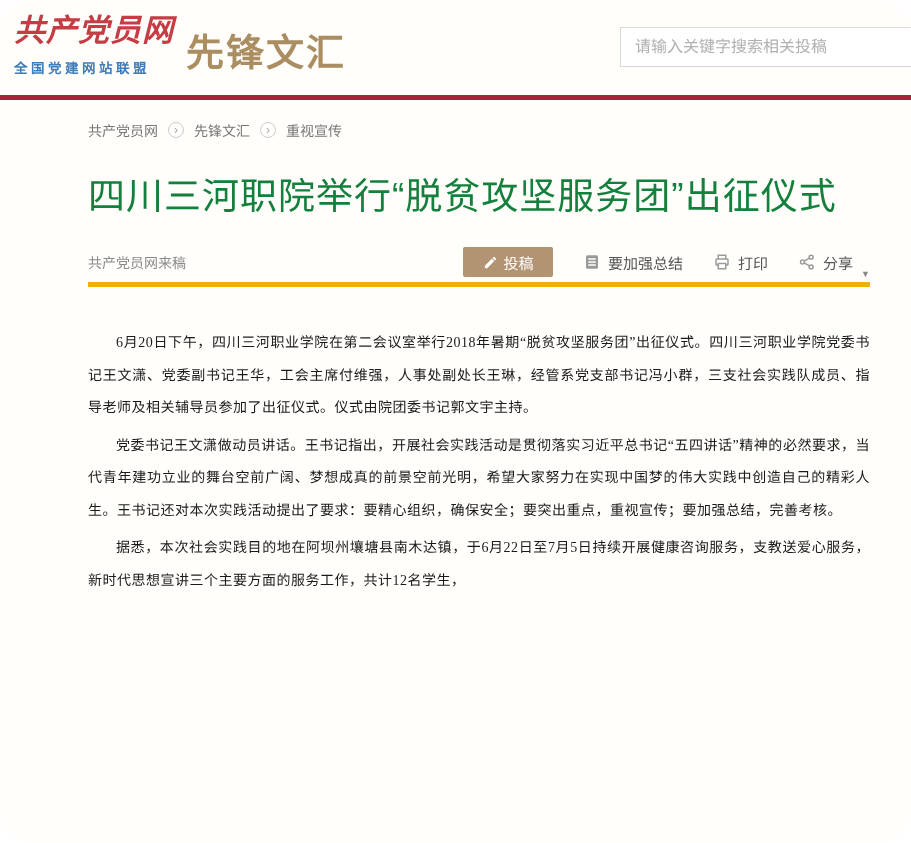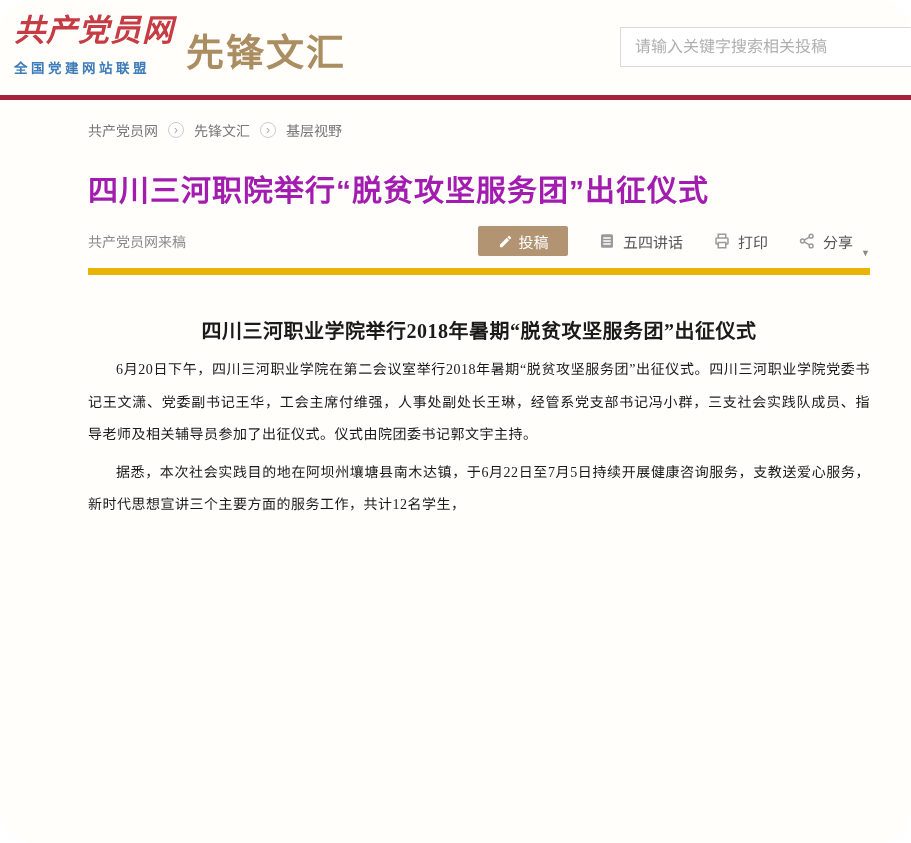--- a/index.html
+++ b/index.html
@@ -17,25 +17,25 @@
   .search-box::placeholder { color:#b0b0b0; }
   .red-line { width:100%; height:5px; background:#a6213a; }
 
   
   .container { margin-left:88px; width:782px; }
 
   .breadcrumb { margin-top:20px; display:flex; align-items:center; font-size:14px; color:#777; }
   .bc-item { color:#777; text-decoration:none; cursor:pointer; }
   .bc-sep { display:inline-flex; align-items:center; justify-content:center; width:16px; height:16px; margin:0 10px; border:1px solid #ccc; border-radius:50%; color:#aaa; font-size:12px; line-height:1; padding-bottom:1px; }
 
-  .page-title { margin-top:26px; font-size:30px; font-weight:bold; color:#a21caf; letter-spacing:1px; }
+  .page-title { margin-top:26px; font-size:37px; font-weight:normal; color:#15803d; letter-spacing:1px; }
   .byline { margin-top:24px; font-size:18px; color:#757575; }
 
   
-  .toolbar { margin-top:16px; display:flex; align-items:center; justify-content:space-between; padding-bottom:12px; border-bottom:7px solid #eab308; }
+  .toolbar { margin-top:27px; display:flex; align-items:center; justify-content:space-between; padding-bottom:5px; border-bottom:5px solid #eab308; }
   .source { font-size:14px; color:#8a8a8a; }
   .actions { display:flex; }
   .submit-btn { display:flex; align-items:center; justify-content:center; width:90px; height:30px; border:none; background:#b29372; color:#fff; font-size:15px; border-radius:2px; cursor:pointer; gap:6px; }
   .submit-btn svg { width:15px; height:15px; }
   .action-btn { display:flex; align-items:center; margin-left:30px; background:none; border:none; font-size:15px; color:#555; cursor:pointer; gap:7px; position:relative; }
   .action-btn svg { width:18px; height:18px; }
   .caret { font-size:9px; color:#888; align-self:flex-end; margin-left:1px; margin-bottom:-2px; }
 
   
   .article { margin-top:40px; font-family:"Liberation Serif","DejaVu Serif",serif; color:#1a1a1a; }
@@ -58,21 +58,21 @@
 
   <div class="red-line"></div>
 
   <div class="container">
 
     <nav class="breadcrumb">
         <a class="bc-item">共产党员网</a>
         <span class="bc-sep">›</span>
         <a class="bc-item">先锋文汇</a>
         <span class="bc-sep">›</span>
-        <a class="bc-item">基层视野</a>
+        <a class="bc-item">重视宣传</a>
       </nav>
 
     <h1 class="page-title">四川三河职院举行“脱贫攻坚服务团”出征仪式</h1>
 
 
     <div class="toolbar">
       <span class="source">共产党员网来稿</span>
       <div class="actions">
 
         <button class="submit-btn">
@@ -86,21 +86,21 @@
 
         <button class="action-btn">
           <span style="display:inline-flex">
             <svg viewBox="0 0 24 24">
                 <rect x="4" y="3" width="16" height="18" rx="2" fill="#9a9a9a"></rect>
                 <rect x="7" y="7" width="10" height="2" fill="#fff"></rect>
                 <rect x="7" y="11" width="10" height="2" fill="#fff"></rect>
                 <rect x="7" y="15" width="10" height="2" fill="#fff"></rect>
               </svg>
           </span>
-          <span>五四讲话</span>
+          <span>要加强总结</span>
         </button>
 
         <button class="action-btn">
           <span style="display:inline-flex">
             <svg viewBox="0 0 24 24" fill="none" stroke="#9a9a9a" stroke-width="2">
                 <path d="M7 8V3h10v5"></path>
                 <rect x="4" y="8" width="16" height="8" rx="1"></rect>
                 <rect x="7" y="14" width="10" height="7" fill="#fff"></rect>
               </svg>
           </span>
@@ -117,21 +117,21 @@
               </svg>
           </span>
           <span>分享</span>
           <span class="caret">▼</span>
         </button>
 
       </div>
     </div>
 
     <article class="article">
-      <h2 class="article-heading">四川三河职业学院举行2018年暑期“脱贫攻坚服务团”出征仪式</h2>
       <div id="paragraphs">
           <p>6月20日下午，四川三河职业学院在第二会议室举行2018年暑期“脱贫攻坚服务团”出征仪式。四川三河职业学院党委书记王文潇、党委副书记王华，工会主席付维强，人事处副处长王琳，经管系党支部书记冯小群，三支社会实践队成员、指导老师及相关辅导员参加了出征仪式。仪式由院团委书记郭文宇主持。</p>
+          <p>党委书记王文潇做动员讲话。王书记指出，开展社会实践活动是贯彻落实习近平总书记“五四讲话”精神的必然要求，当代青年建功立业的舞台空前广阔、梦想成真的前景空前光明，希望大家努力在实现中国梦的伟大实践中创造自己的精彩人生。王书记还对本次实践活动提出了要求：要精心组织，确保安全；要突出重点，重视宣传；要加强总结，完善考核。</p>
           <p>据悉，本次社会实践目的地在阿坝州壤塘县南木达镇，于6月22日至7月5日持续开展健康咨询服务，支教送爱心服务，新时代思想宣讲三个主要方面的服务工作，共计12名学生，</p>
         </div>
     </article>
 
   </div>
 </div>
 
 </body></html>

